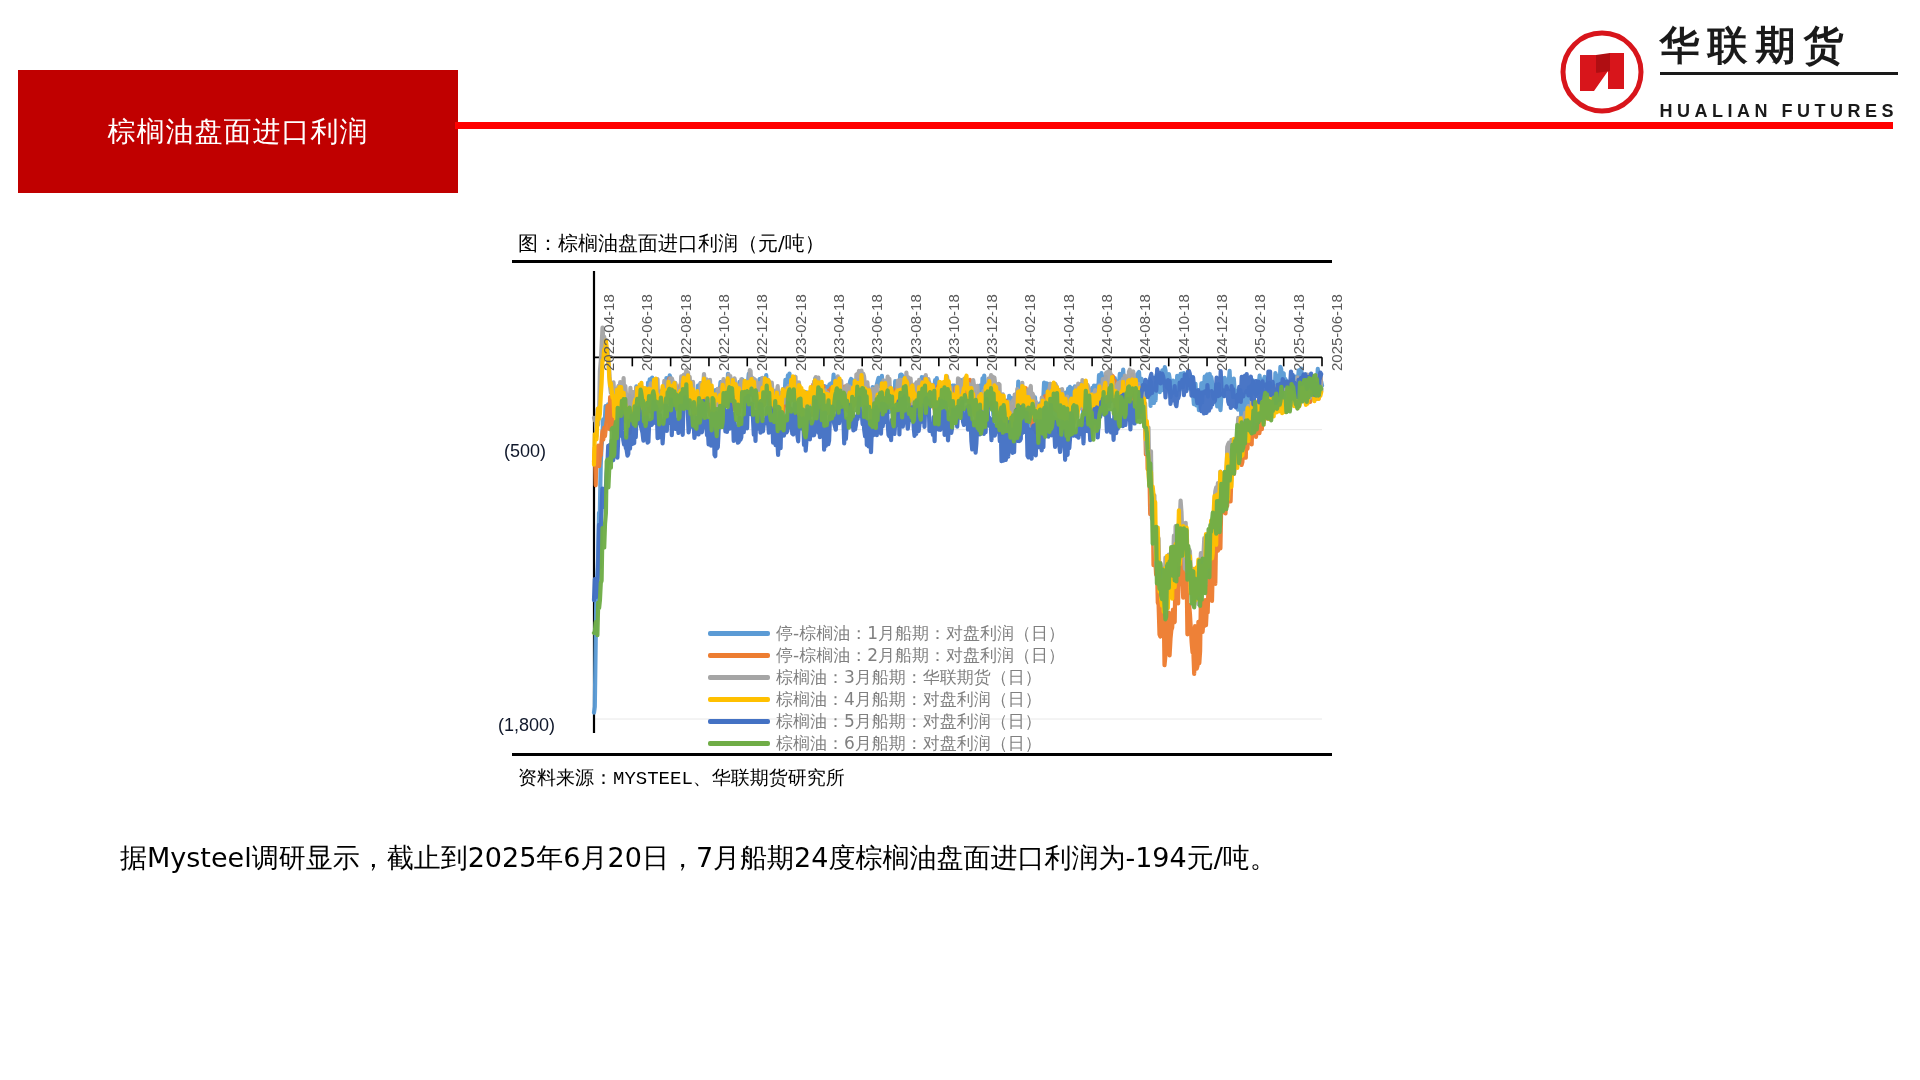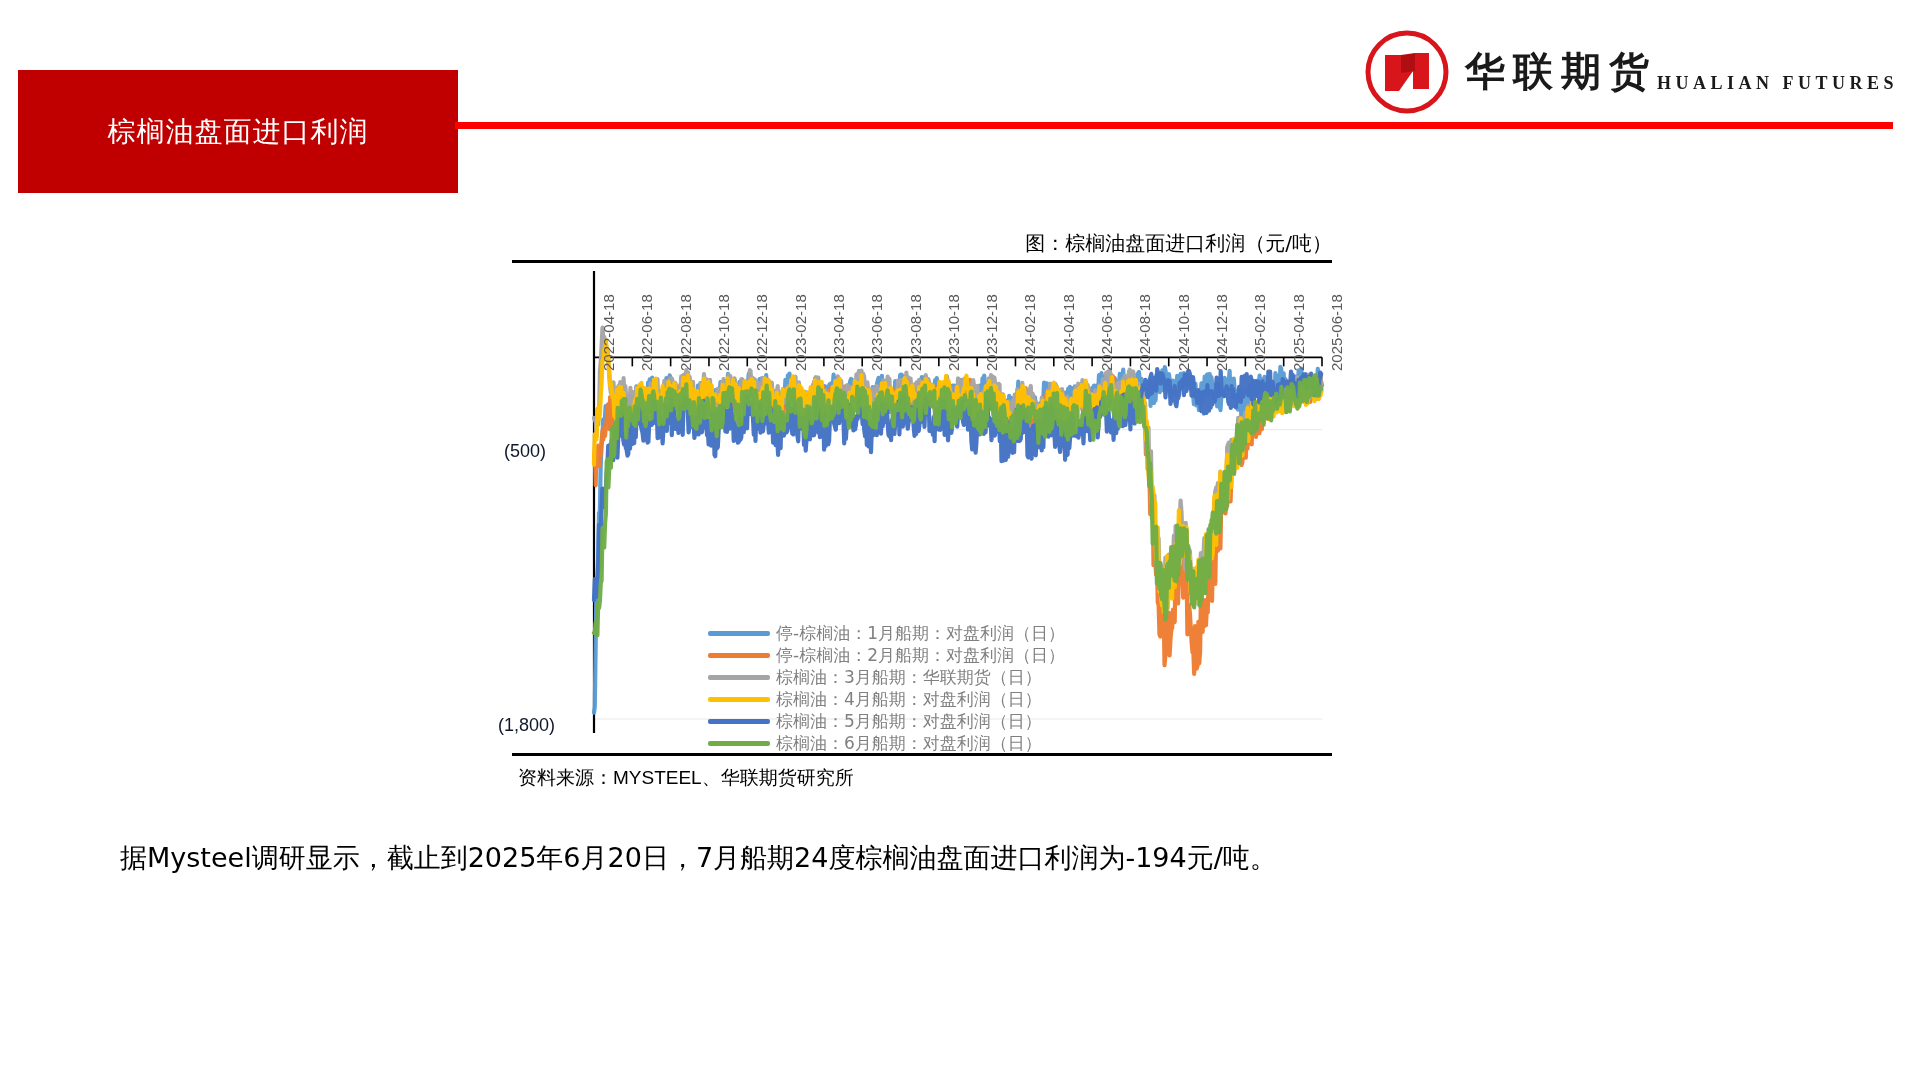--- a/index.html
+++ b/index.html
@@ -30,47 +30,46 @@
   .header-rule {
     position: absolute; left: 455px; top: 122px;
     width: 1438px; height: 7px;
     background: #FF0000;
   }
   .logo-wrap {
     position: absolute; right: 22px; top: 26px;
     height: 92px; display: flex; align-items: center; gap: 14px;
   }
   .logo-mark { width: 88px; height: 88px; position: relative; flex: 0 0 auto; }
-  .logo-text { display: flex; flex-direction: row; align-items: stretch; }
+  .logo-text { display: flex; flex-direction: column; align-items: stretch; }
   .logo-cn {
     font-size: 40px; font-weight: bold; color: #1a1a1a;
     letter-spacing: 8px; line-height: 1.08;
     font-family: "DejaVu Sans", "Liberation Sans", sans-serif;
   }
   .logo-divider { height: 3px; background:#1a1a1a; margin: 4px 0 3px 0; }
   .logo-en {
     font-size: 18px; font-weight: bold; color: #1a1a1a;
     letter-spacing: 4.5px; line-height: 1;
-    font-family: Liberation Serif, serif;
+    font-family: Liberation Sans, sans-serif;
     margin-top: 24px;
   }
 
   
   .chart-block { position: absolute; left: 512px; top: 230px; width: 820px; height: 560px; }
   .chart-title {
     font-size: 20px; color: #000; line-height: 1.3;
     font-family: "DejaVu Sans", "Liberation Sans", sans-serif;
     padding-left: 6px;
-    text-align: right;
   }
   .rule-under-title { width: 100%; height: 2.5px; background:#000; margin-top: 4px; }
   .rule-above-source { width: 100%; height: 3px; background:#000; }
   .chart-source {
     font-size: 19px; color: #000; padding-left: 6px; padding-top: 9px;
-    font-family: Liberation Sans, sans-serif;
+    font-family: Liberation Mono, monospace;
     white-space: nowrap;
   }
 
   .plot-area {
     position: relative; width: 820px; height: 490px; background: #fff;
   }
   .plot-svg { position:absolute; left:0; top:0; }
 
   .ylab { position:absolute; color:#0f172a; font-size:18px;
           font-family:"Liberation Sans", sans-serif; white-space:nowrap; }

